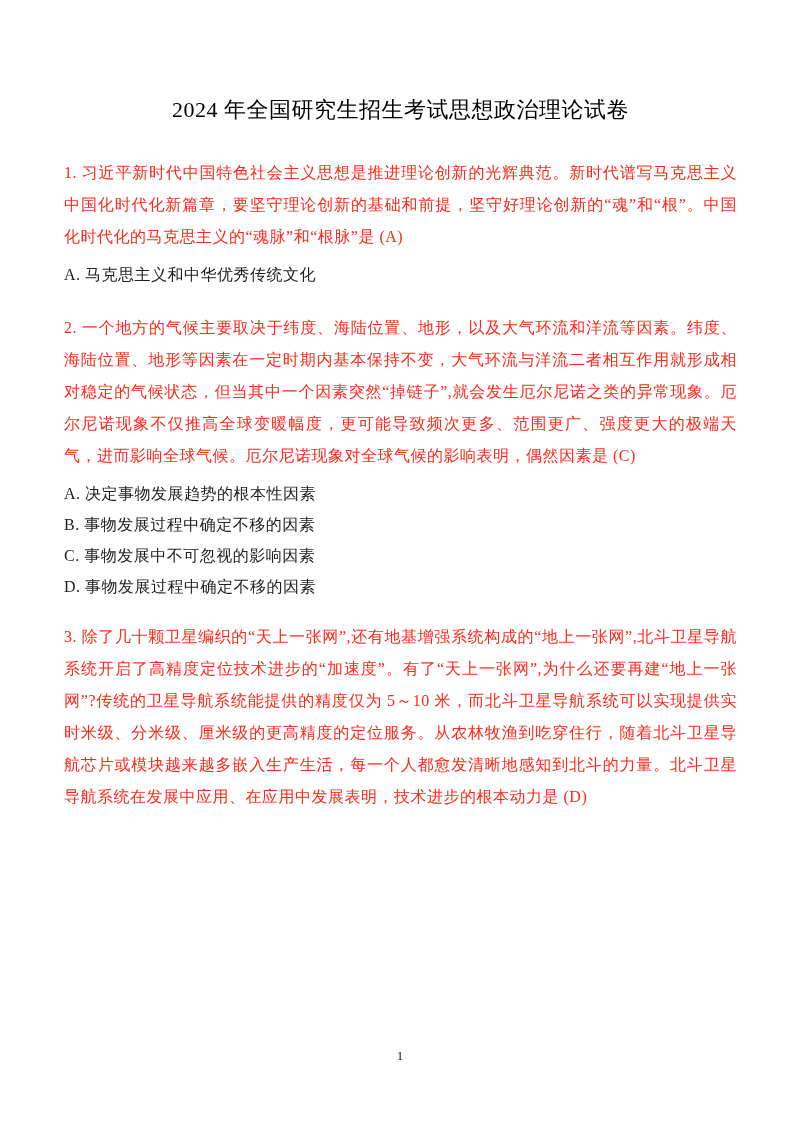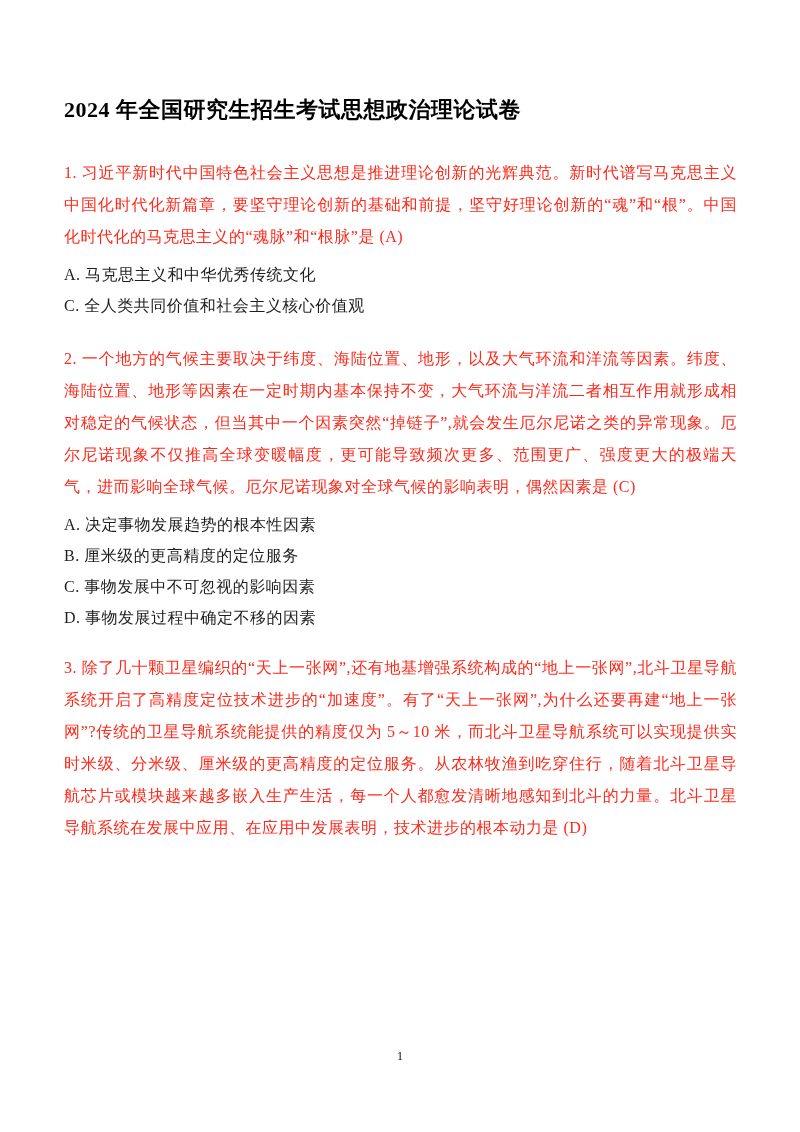--- a/index.html
+++ b/index.html
@@ -17,21 +17,22 @@
   }
   .page{
     width:800px;height:1132px;
     padding:93px 63px 0 64px;
     position:relative;
     background:#ffffff;
   }
   .doc-title{
     margin:0;
     font-size:22px;
-    font-weight:bold;
+    font-weight:normal;
+    text-align:center;
     color:var(--title-color);
     letter-spacing:0.5px;
     line-height:34px;
   }
   .section-header{
     margin:46px 0 0 0;
     font-size:16px;
     font-weight:bold;
     line-height:35px;
     text-align:justify;
@@ -77,27 +78,26 @@
 <body>
 
 <div class="page">
 
   <h1 class="doc-title">2024 年全国研究生招生考试思想政治理论试卷</h1>
 
 
   <section class="question q1">
     <p class="stem">1. 习近平新时代中国特色社会主义思想是推进理论创新的光辉典范。新时代谱写马克思主义中国化时代化新篇章，要坚守理论创新的基础和前提，坚守好理论创新的“魂”和“根”。中国化时代化的马克思主义的“魂脉”和“根脉”是 (A)</p>
     <p class="option">A. 马克思主义和中华优秀传统文化</p>
-    <p class="option">C. 全人类共同价值和社会主义核心价值观</p>
   </section>
 
   <section class="question q2">
     <p class="stem">2. 一个地方的气候主要取决于纬度、海陆位置、地形，以及大气环流和洋流等因素。纬度、海陆位置、地形等因素在一定时期内基本保持不变，大气环流与洋流二者相互作用就形成相对稳定的气候状态，但当其中一个因素突然“掉链子”,就会发生厄尔尼诺之类的异常现象。厄尔尼诺现象不仅推高全球变暖幅度，更可能导致频次更多、范围更广、强度更大的极端天气，进而影响全球气候。厄尔尼诺现象对全球气候的影响表明，偶然因素是 (C)</p>
     <p class="option">A. 决定事物发展趋势的根本性因素</p>
-    <p class="option">B. 厘米级的更高精度的定位服务</p>
+    <p class="option">B. 事物发展过程中确定不移的因素</p>
     <p class="option">C. 事物发展中不可忽视的影响因素</p>
     <p class="option">D. 事物发展过程中确定不移的因素</p>
   </section>
 
   <section class="question q3">
     <p class="stem">3. 除了几十颗卫星编织的“天上一张网”,还有地基增强系统构成的“地上一张网”,北斗卫星导航系统开启了高精度定位技术进步的“加速度”。有了“天上一张网”,为什么还要再建“地上一张网”?传统的卫星导航系统能提供的精度仅为 5～10 米，而北斗卫星导航系统可以实现提供实时米级、分米级、厘米级的更高精度的定位服务。从农林牧渔到吃穿住行，随着北斗卫星导航芯片或模块越来越多嵌入生产生活，每一个人都愈发清晰地感知到北斗的力量。北斗卫星导航系统在发展中应用、在应用中发展表明，技术进步的根本动力是 (D)</p>
   </section>
 
   <footer class="page-number">1</footer>
 

